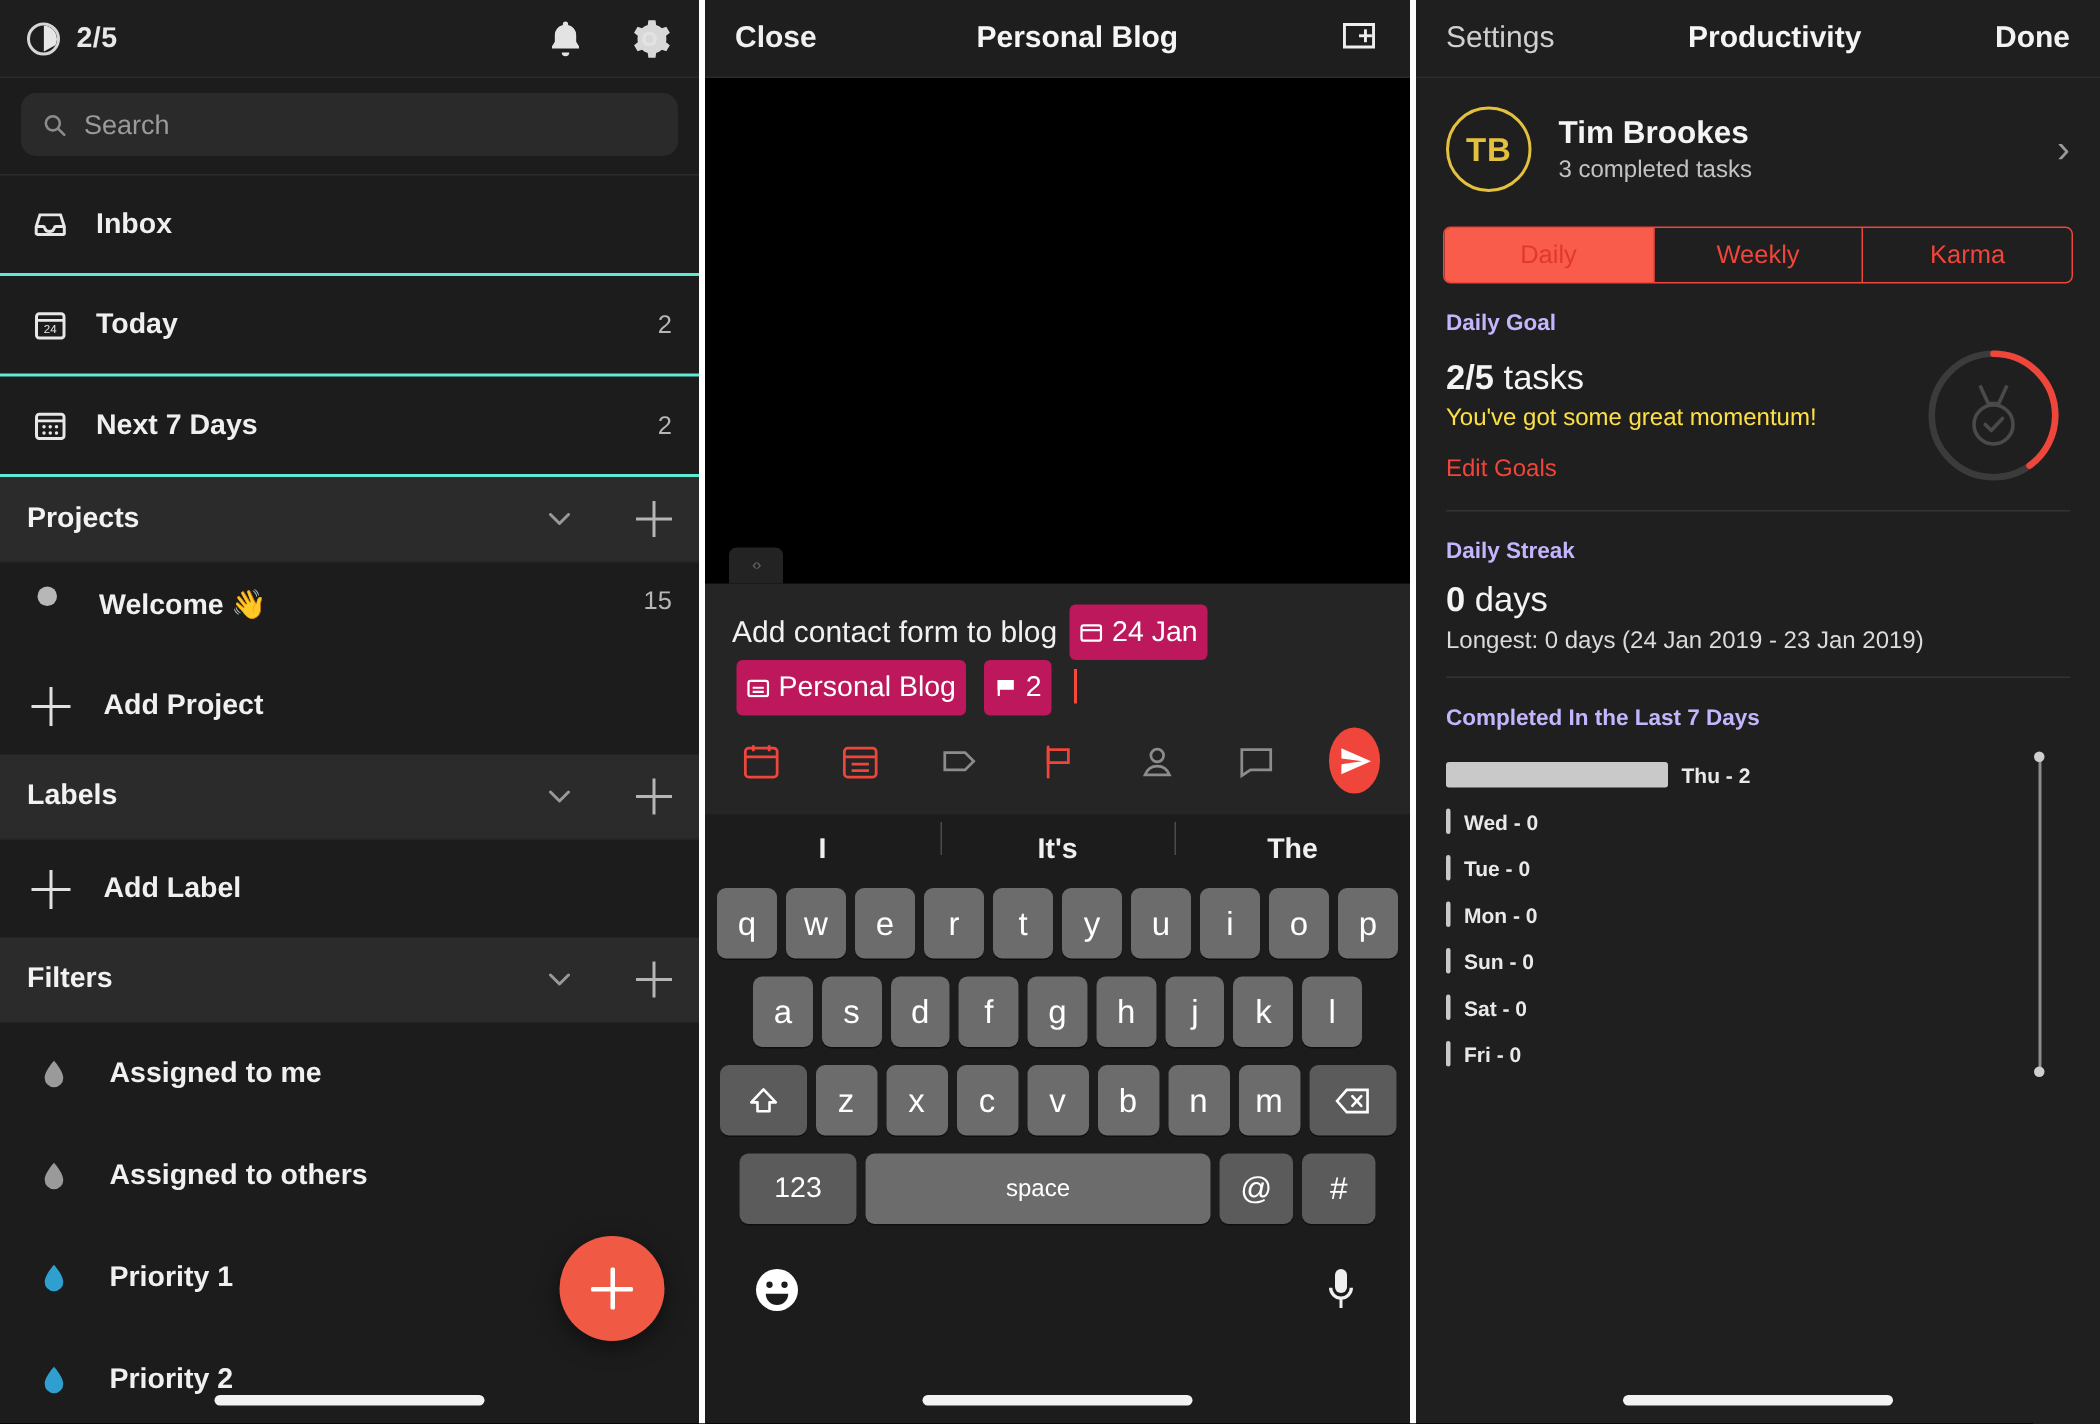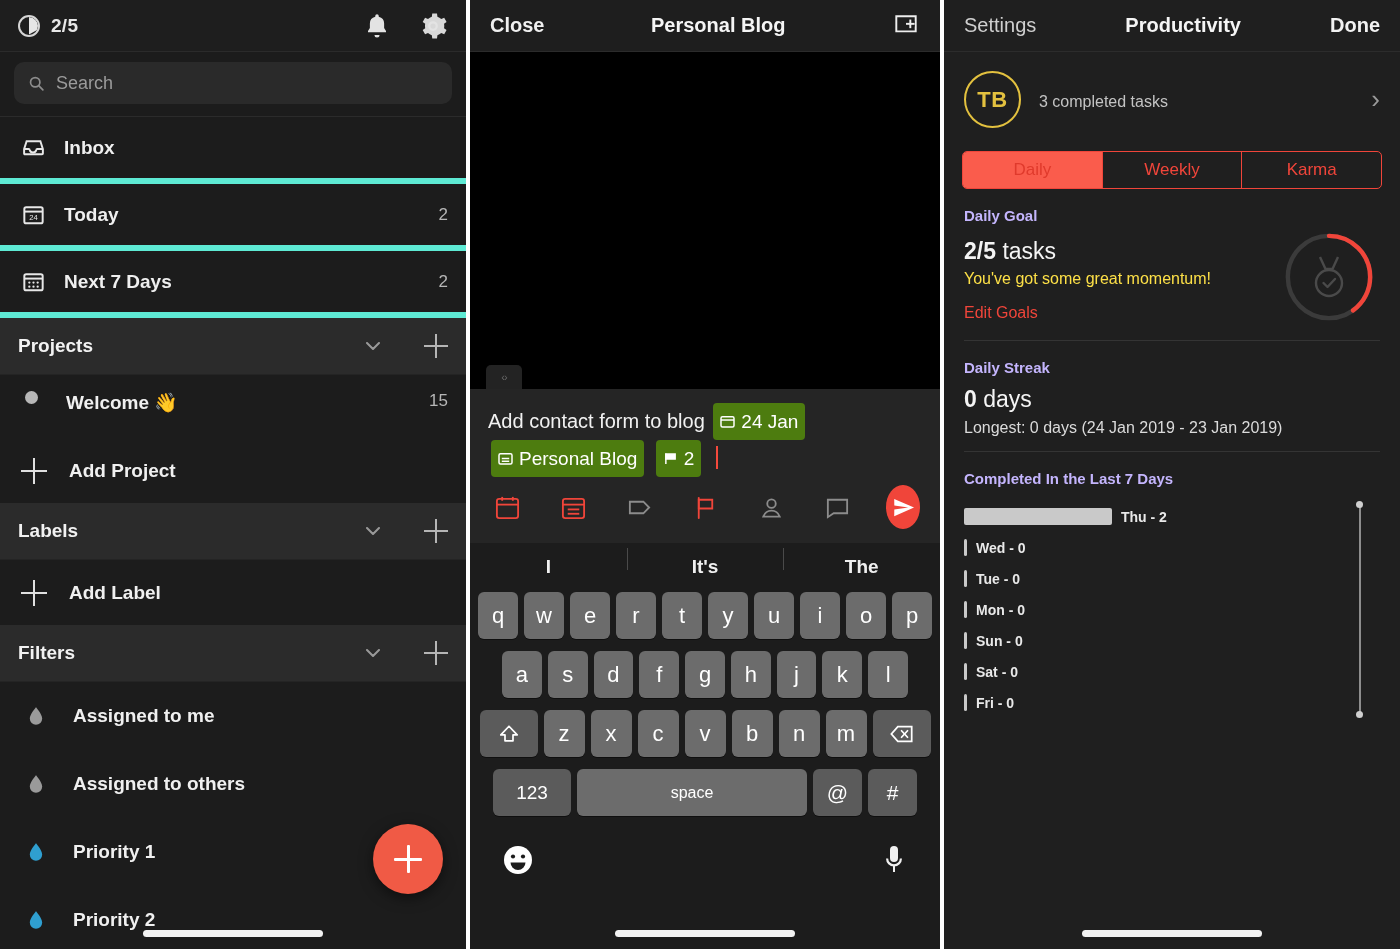--- a/index.html
+++ b/index.html
@@ -27,21 +27,21 @@
   .bell svg, .gear svg { width:100%; height:100%; display:block; }
 
   .search-wrap { padding:10px 14px 12px; border-bottom:1px solid #2b2b2b; }
   .search-box { height:42px; background:#2a2a2a; border-radius:10px; display:flex;
                 align-items:center; padding:0 14px; }
   .search-box .mag { width:17px; height:17px; margin-right:11px; opacity:.62; }
   .search-box .mag svg { width:100%; height:100%; stroke:#c9c9c9; fill:none; stroke-width:2; }
   .search-ph { color:#9b9b9b; font-size:18px; }
 
   .nav-row { height:67px; display:flex; align-items:center; padding:0 18px;
-             border-bottom:6px solid #5eead4; }
+             border-bottom:2px solid #5eead4; }
   .nav-ico { width:30px; margin-right:16px; display:flex; justify-content:center; color:#e7e7e7; }
   .nav-ico svg { width:25px; height:25px; display:block; }
   .nav-label { color:#efefef; font-size:19px; font-weight:bold; flex:1; }
   .nav-count { color:#b6b6b6; font-size:17px; }
 
   .sec-head { height:57px; display:flex; align-items:center; padding:0 18px;
               background:#2b2b2b; border-bottom:1px solid #242424; }
   .sec-title { color:#f2f2f2; font-size:19px; font-weight:bold; flex:1; }
   .chev { width:22px; height:22px; margin-right:40px; opacity:.65; }
   .chev svg { width:100%; height:100%; stroke:#d4d4d4; fill:none; stroke-width:2; }
@@ -87,21 +87,21 @@
 
   .m-canvas { height:337px; background:#000; position:relative; }
   .drag-tab { position:absolute; left:16px; bottom:0; width:36px; height:24px;
               background:#232323; border-radius:5px 5px 0 0; display:flex;
               align-items:center; justify-content:center; }
   .drag-tab span { color:#666; font-size:11px; letter-spacing:-1px; }
 
   .compose { background:#252525; padding:14px 18px 10px; }
   .compose-text { font-size:20px; color:#f1f1f1; line-height:33px; font-weight:normal;
                   word-break:break-word; }
-  .chip { display:inline-flex; align-items:center; background:#4d7c0f; color:#fff;
+  .chip { display:inline-flex; align-items:center; background:#be185d; color:#fff;
           border-radius:4px; padding:2px 7px; font-size:19px; margin:0 3px;
           vertical-align:baseline; white-space:nowrap; }
   .chip .ci { width:15px; height:13px; margin-right:6px; display:inline-block; }
   .chip .ci svg { width:100%; height:100%; display:block; }
   .caret { display:inline-block; width:2px; height:23px; background:#f4493c;
            vertical-align:-4px; margin-left:6px; }
   .tool-row { display:flex; align-items:center; padding:8px 2px 4px; }
   .tool { width:46px; height:34px; margin-right:31px; display:flex; align-items:center;
           justify-content:center; }
   .tool svg { width:27px; height:27px; display:block; }
@@ -534,20 +534,21 @@
 
     <div class="r-topbar">
       <span class="r-left">Settings</span>
       <span class="r-title">Productivity</span>
       <span class="r-right">Done</span>
     </div>
 
     <div class="profile">
       <div class="avatar">TB</div>
       <div class="pinfo">
+        <div class="pname">Tim Brookes</div>
         <div class="psub">3 completed tasks</div>
       </div>
       <span class="pchev">›</span>
     </div>
 
     <div class="seg">
       <div class="segbtn on">Daily</div>
       <div class="segbtn">Weekly</div>
       <div class="segbtn">Karma</div>
     </div>

